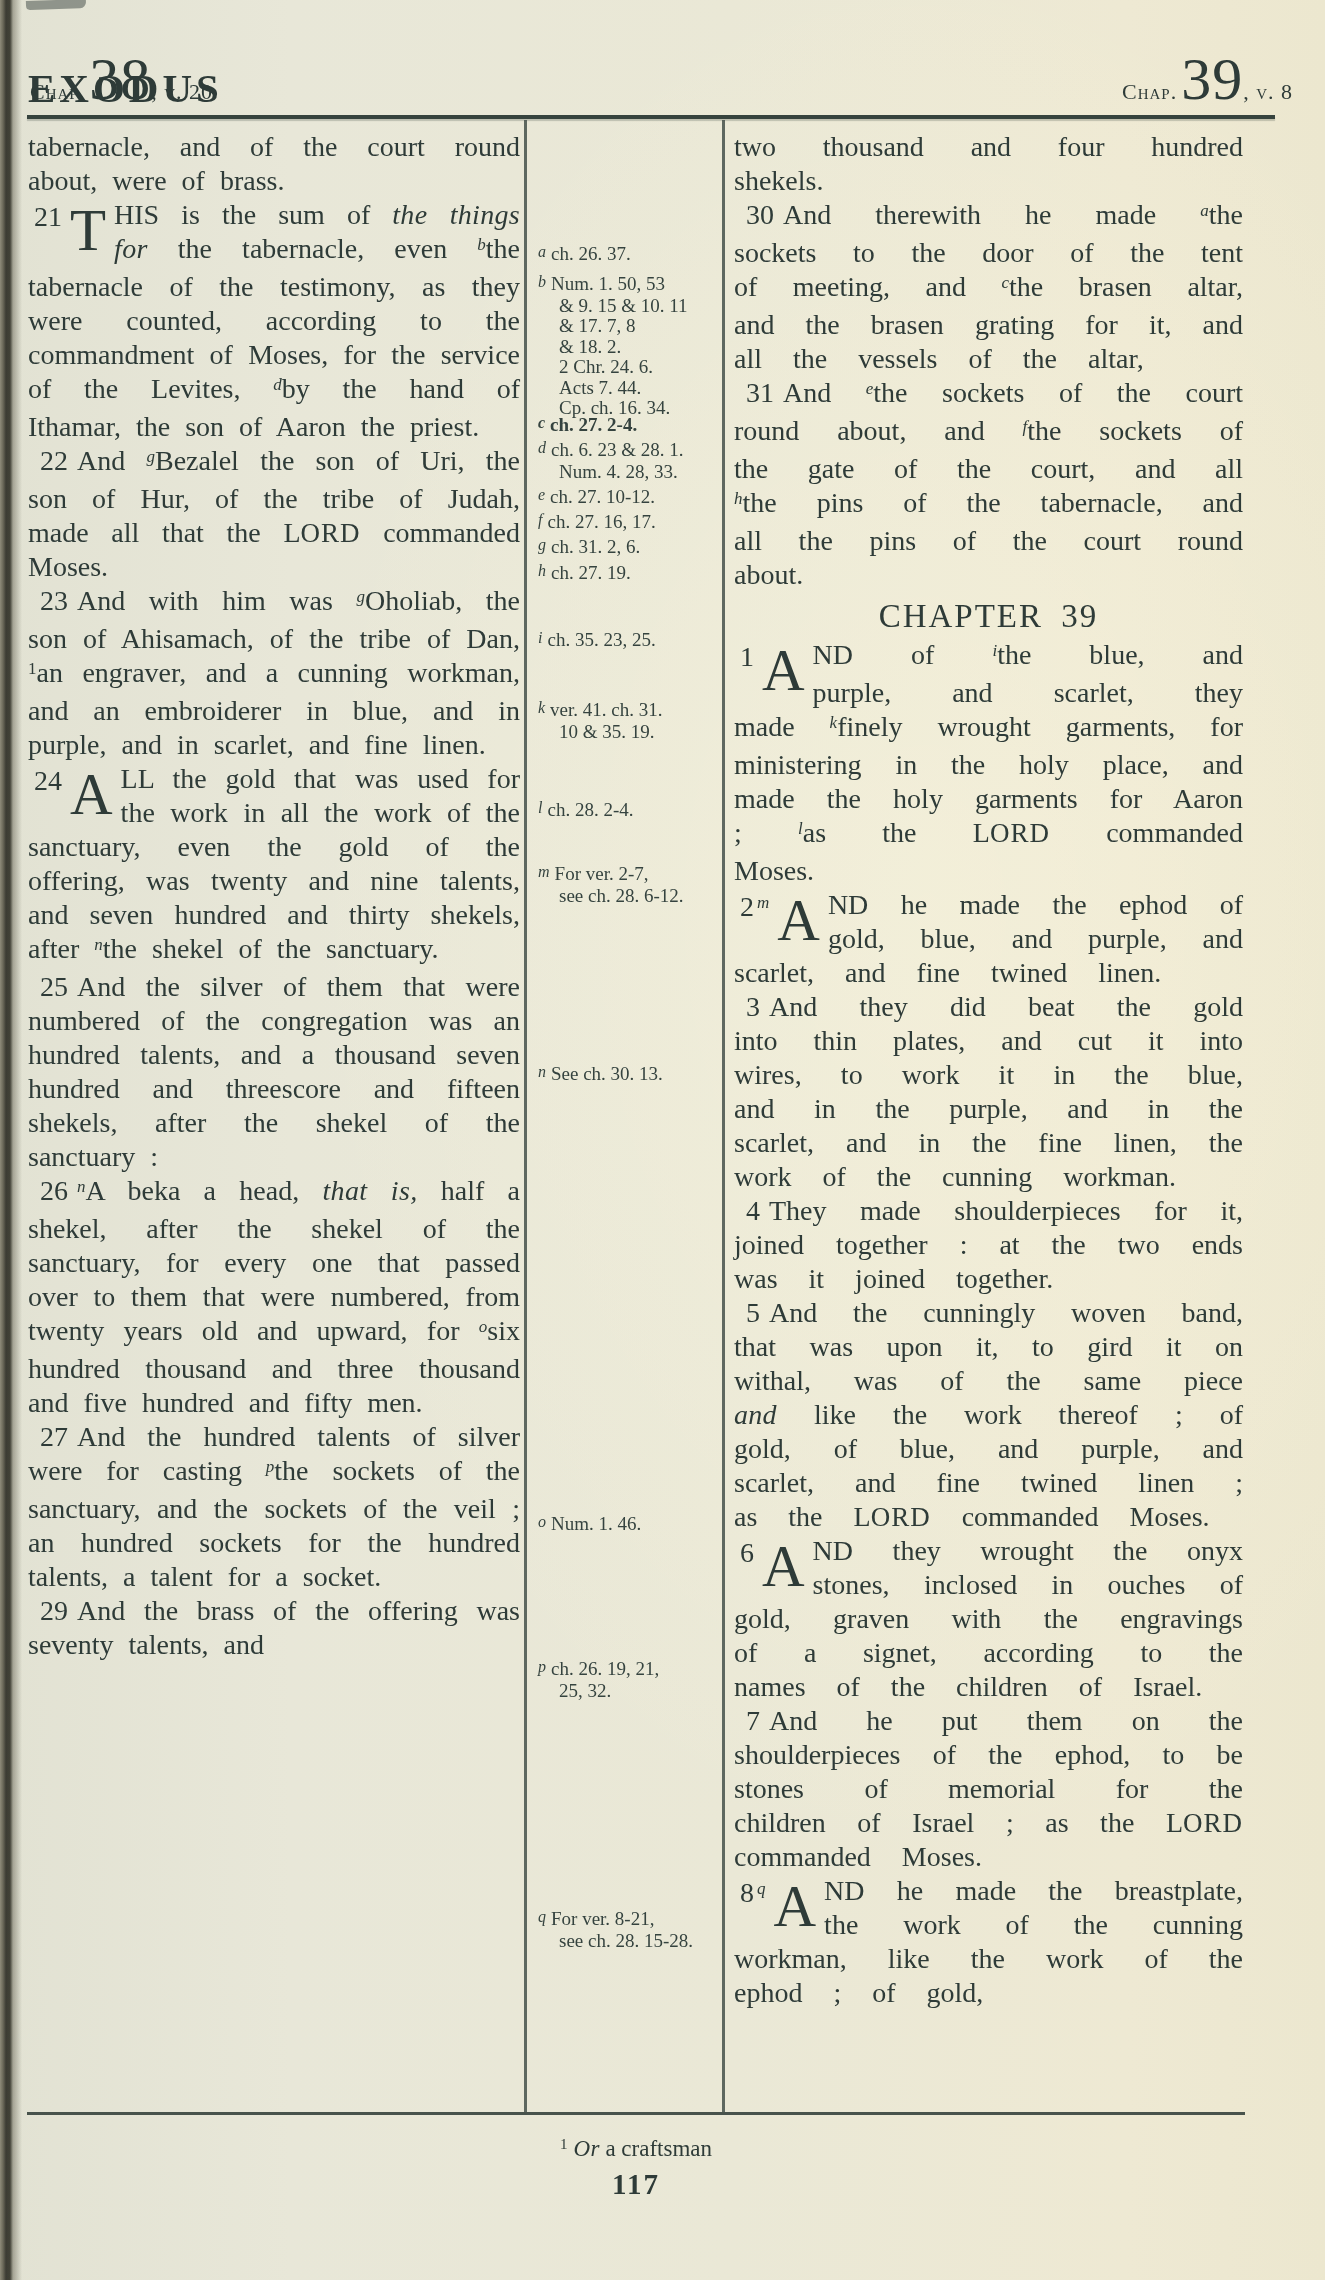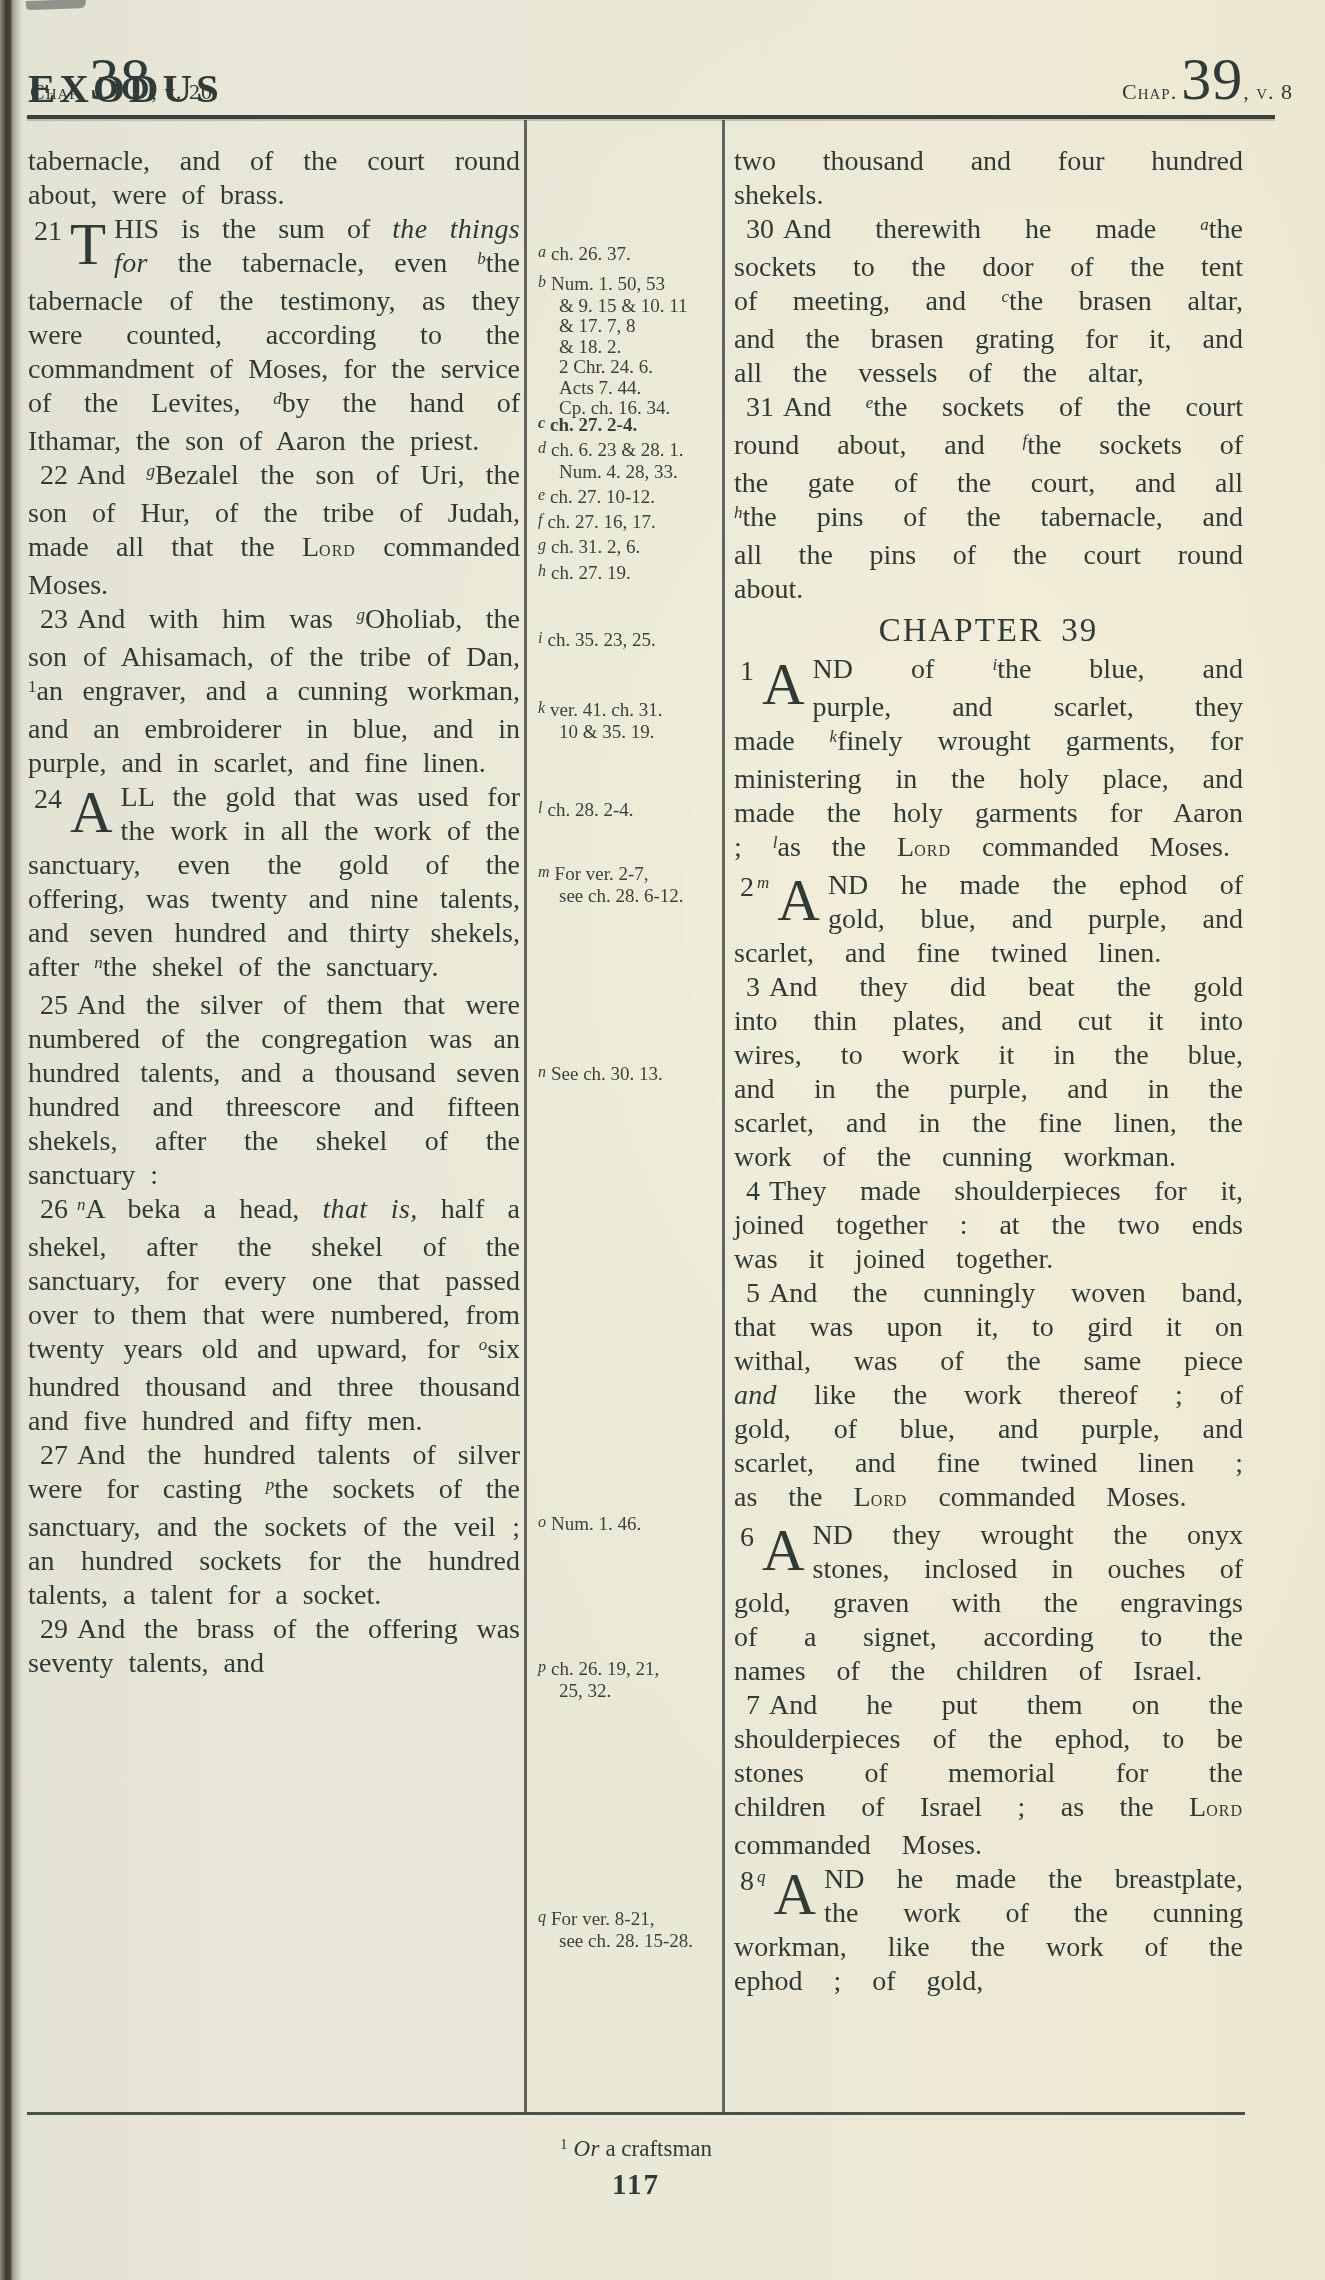--- a/index.html
+++ b/index.html
@@ -39,32 +39,32 @@
   }
   .bottom-rule{
     position:absolute;left:27px;top:2112px;width:1218px;height:3px;
     background:#36433d;opacity:.9;
   }
   .vrule{position:absolute;top:120px;height:1992px;width:2.5px;background:#45514b;opacity:.85;}
   .vrule.r1{left:524px;}
   .vrule.r2{left:722px;}
 
   
-  .col{position:absolute;top:144px;text-align:justify;font-size:28px;line-height:34px;}
+  .col{position:absolute;top:130px;text-align:justify;font-size:28px;line-height:34px;}
   .col-left{left:28px;width:492px;word-spacing:8px;}
   .col-right{left:734px;width:509px;word-spacing:24px;}
   .para{margin:0;}
   .vnum{margin-left:12px;margin-right:9px;}
   .vfloat{float:left;margin:2px 8px 0 6px;line-height:34px;}
   .dropcap{float:left;font-size:59px;line-height:58px;height:62px;margin:3px 8px 0 0;}
   .it{font-style:italic;letter-spacing:.3px;}
   .rsup{font-style:italic;font-size:17px;position:relative;top:-8px;word-spacing:normal;}
   .rsup.up{font-style:normal;}
   .vfloat .rsup{margin-left:3px;}
-  .lord .scr{font-size:16px;letter-spacing:1px;}
+  .lord .scr{font-size:27px;letter-spacing:1px;}
   .chap-head{
     text-align:center;font-size:33px;letter-spacing:2px;word-spacing:8px;
     line-height:40px;margin:4px 0 2px 0;
   }
 
   
   .refs{position:absolute;left:536px;top:4px;width:182px;height:2280px;
         font-size:19px;line-height:20.5px;color:#35433f;}
   .ref{position:absolute;left:2px;width:178px;}
   .ref-letter{font-style:italic;font-size:16px;position:relative;top:-3px;margin-right:5px;}

